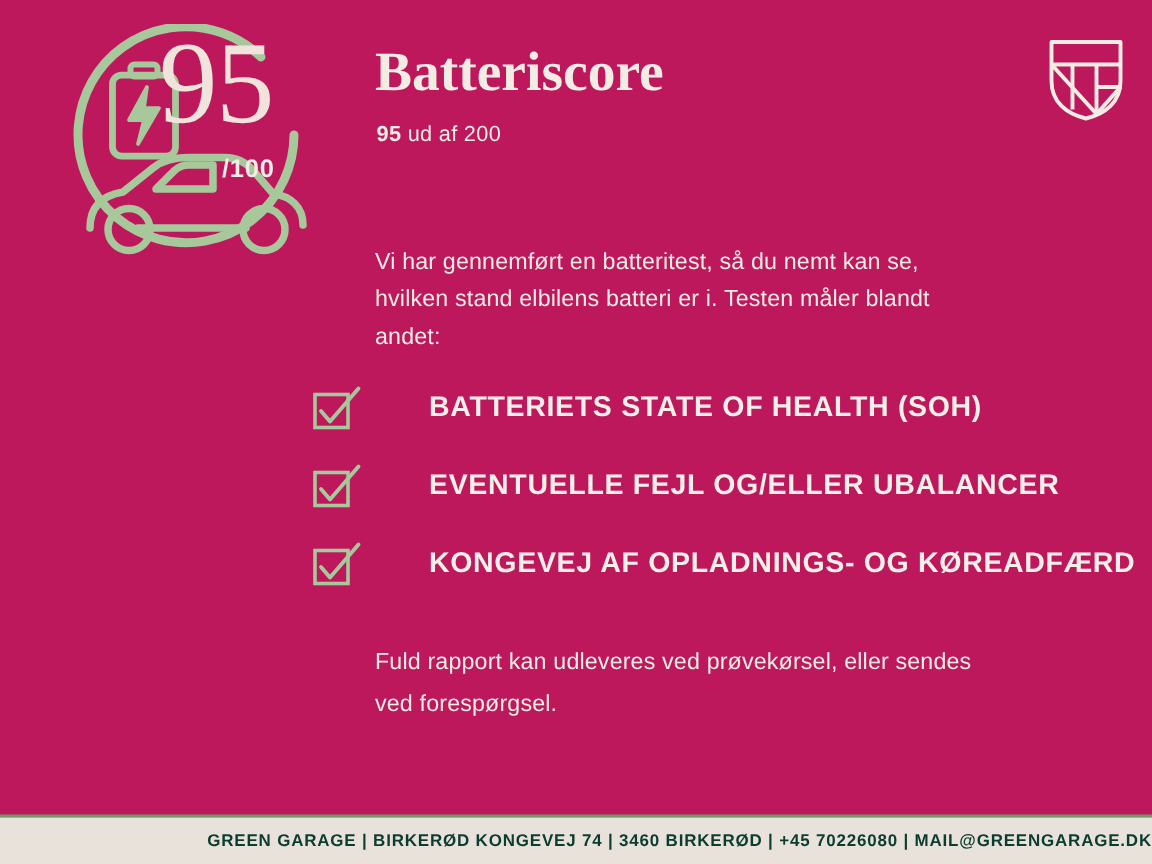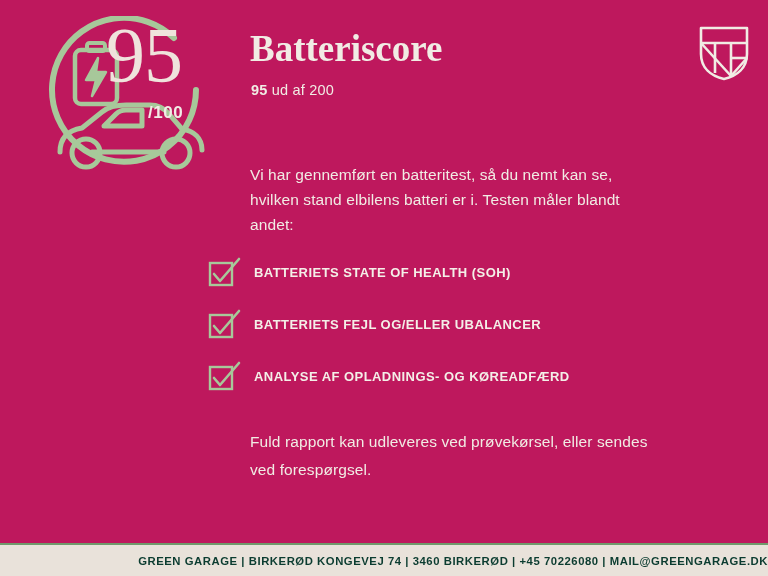--- a/index.html
+++ b/index.html
@@ -115,25 +115,26 @@
   }
   .check-box {
     position: relative;
     width: 34px;
     height: 30px;
     flex: 0 0 34px;
     margin-right: 12px;
   }
   .check-box svg { display: block; }
   .check-label {
-    font-size: 13px;
+    font-size: 19px;
     font-weight: bold;
     color: #f4efe8;
     letter-spacing: 0.45px;
     white-space: nowrap;
+    margin-left: 32px;
   }
 
   
   #outro {
     position: absolute;
     left: 250px;
     top: 428px;
     width: 420px;
     font-size: 15.5px;
     line-height: 28px;
@@ -231,31 +232,31 @@
       <div class="check-label">BATTERIETS STATE OF HEALTH (SOH)</div>
     </div>
 
     <div class="check-row">
       <div class="check-box">
         <svg width="34" height="30" viewBox="0 0 34 30">
           <rect x="2" y="6" width="22" height="22" fill="none" stroke="#a7c89a" stroke-width="2.4"></rect>
           <path d="M6 17 L12 24 L31 2" fill="none" stroke="#a7c89a" stroke-width="2.6" stroke-linecap="round" stroke-linejoin="round"></path>
         </svg>
       </div>
-      <div class="check-label">BATTERIETS FEJL OG/ELLER UBALANCER</div>
+      <div class="check-label">EVENTUELLE FEJL OG/ELLER UBALANCER</div>
     </div>
 
     <div class="check-row">
       <div class="check-box">
         <svg width="34" height="30" viewBox="0 0 34 30">
           <rect x="2" y="6" width="22" height="22" fill="none" stroke="#a7c89a" stroke-width="2.4"></rect>
           <path d="M6 17 L12 24 L31 2" fill="none" stroke="#a7c89a" stroke-width="2.6" stroke-linecap="round" stroke-linejoin="round"></path>
         </svg>
       </div>
-      <div class="check-label">ANALYSE AF OPLADNINGS- OG KØREADFÆRD</div>
+      <div class="check-label">KONGEVEJ AF OPLADNINGS- OG KØREADFÆRD</div>
     </div>
 
   </div>
 
   <div id="outro">Fuld rapport kan udleveres ved prøvekørsel, eller sendes ved forespørgsel.</div>
 
   <div id="footer-rule"></div>
   <div id="footer">
     <div id="footer-text">GREEN GARAGE  |  BIRKERØD KONGEVEJ 74  |  3460 BIRKERØD  |  +45 70226080  |  MAIL@GREENGARAGE.DK</div>
   </div>

